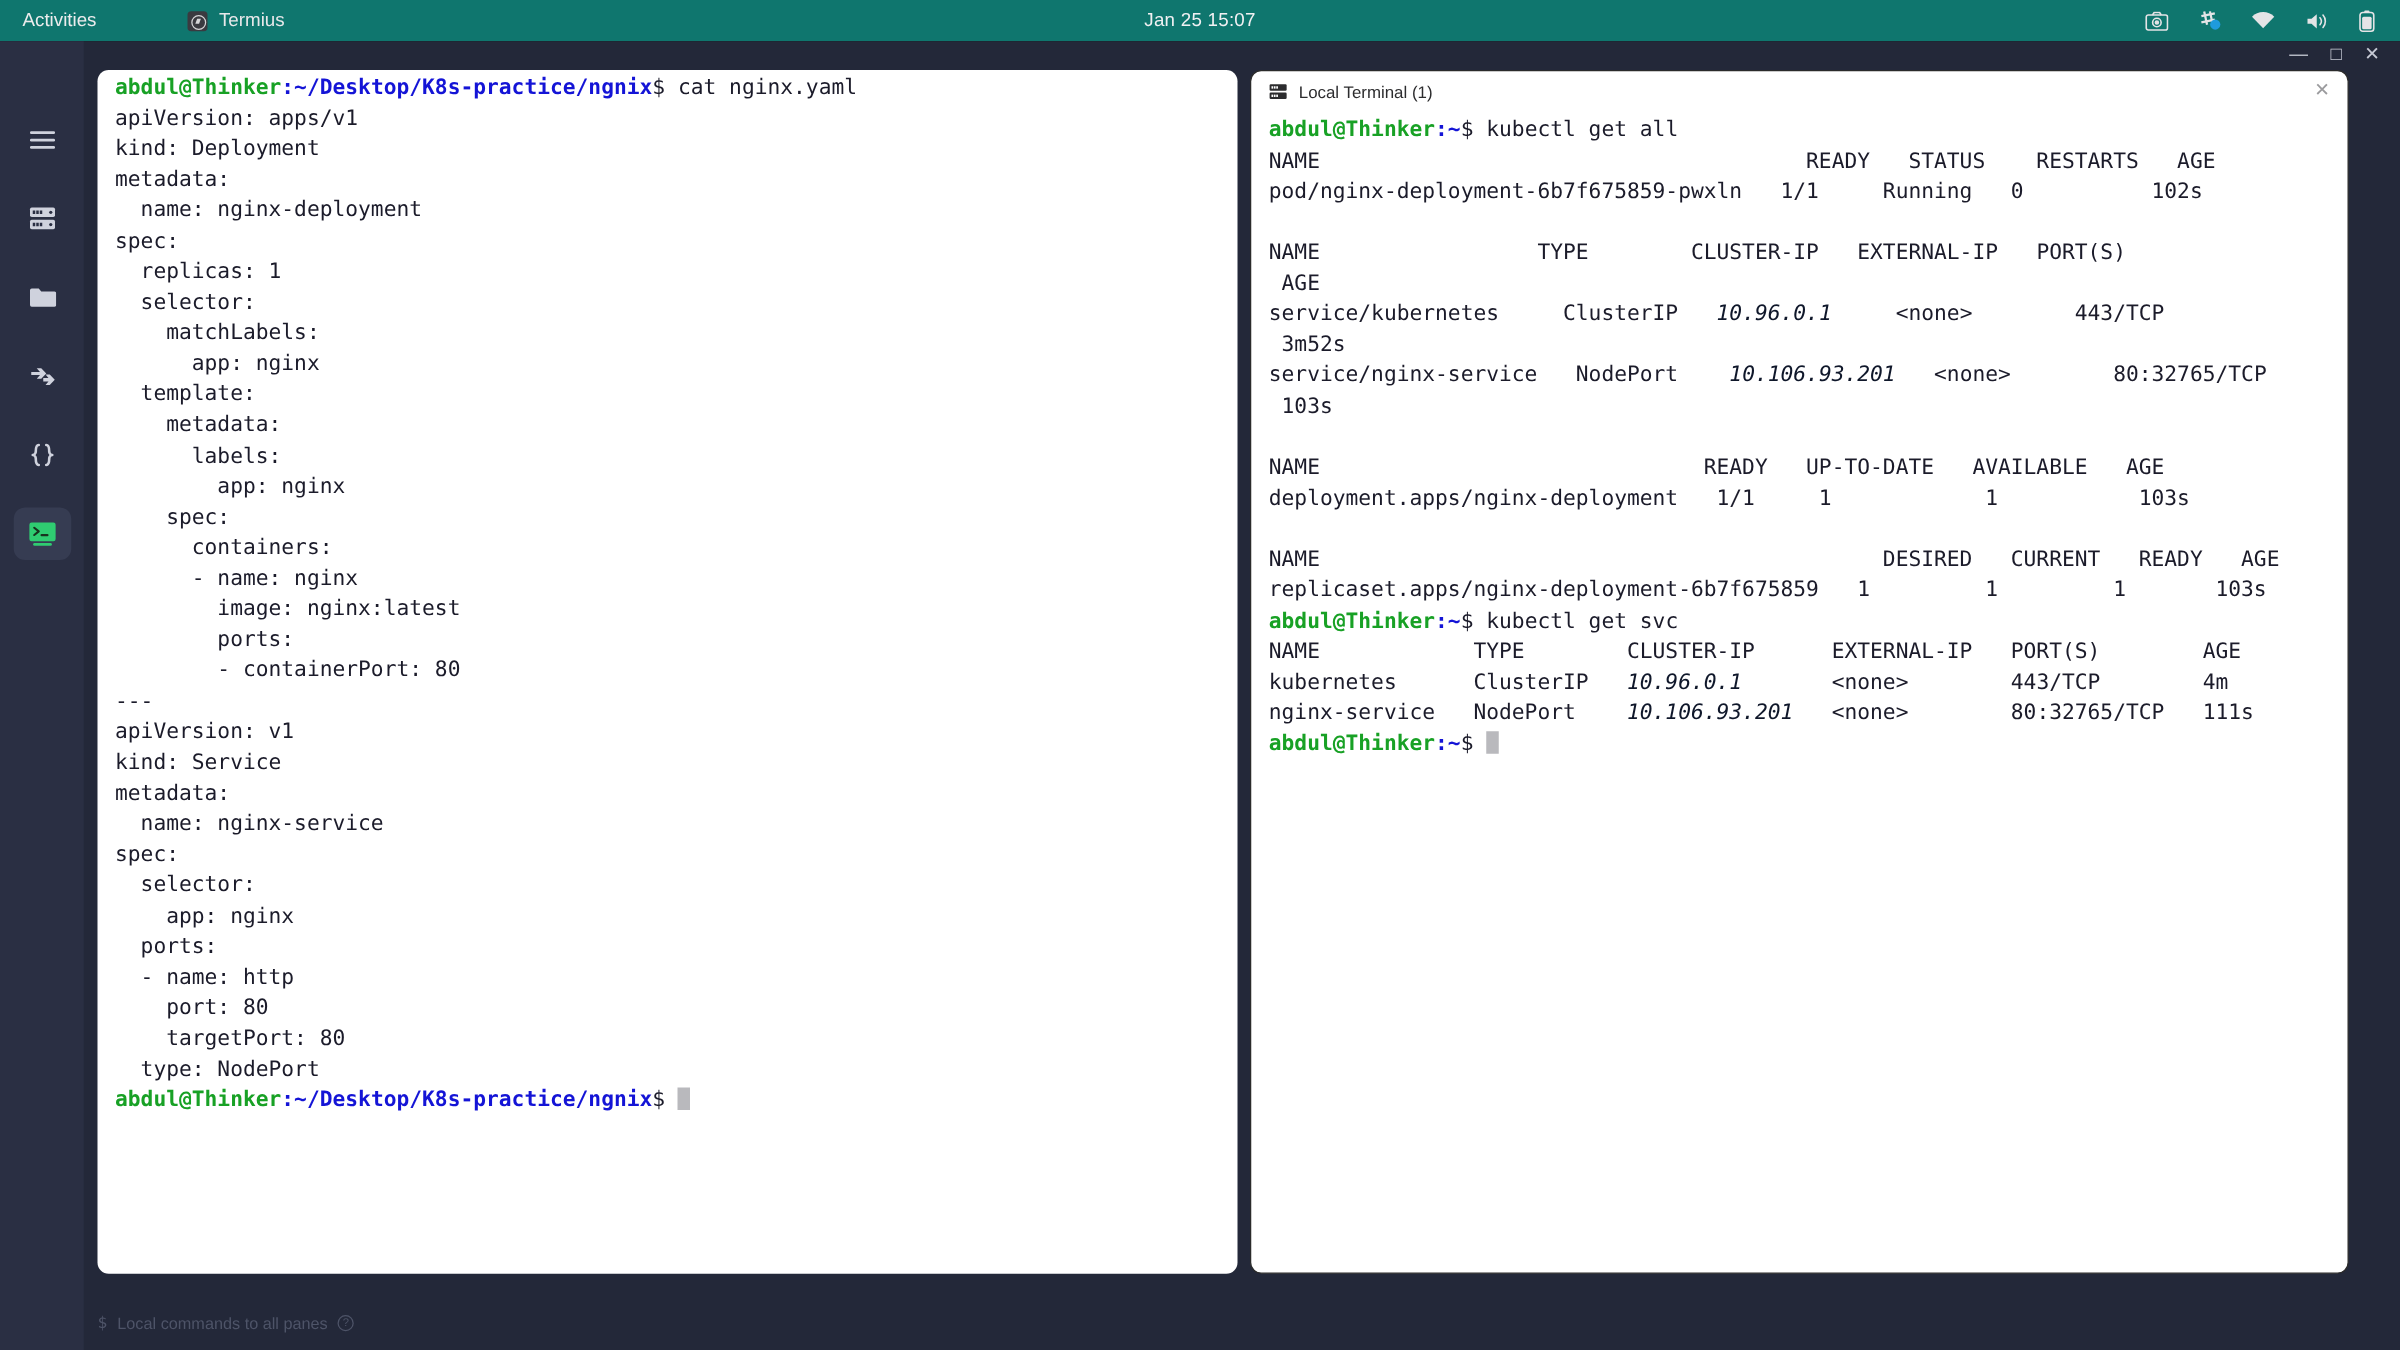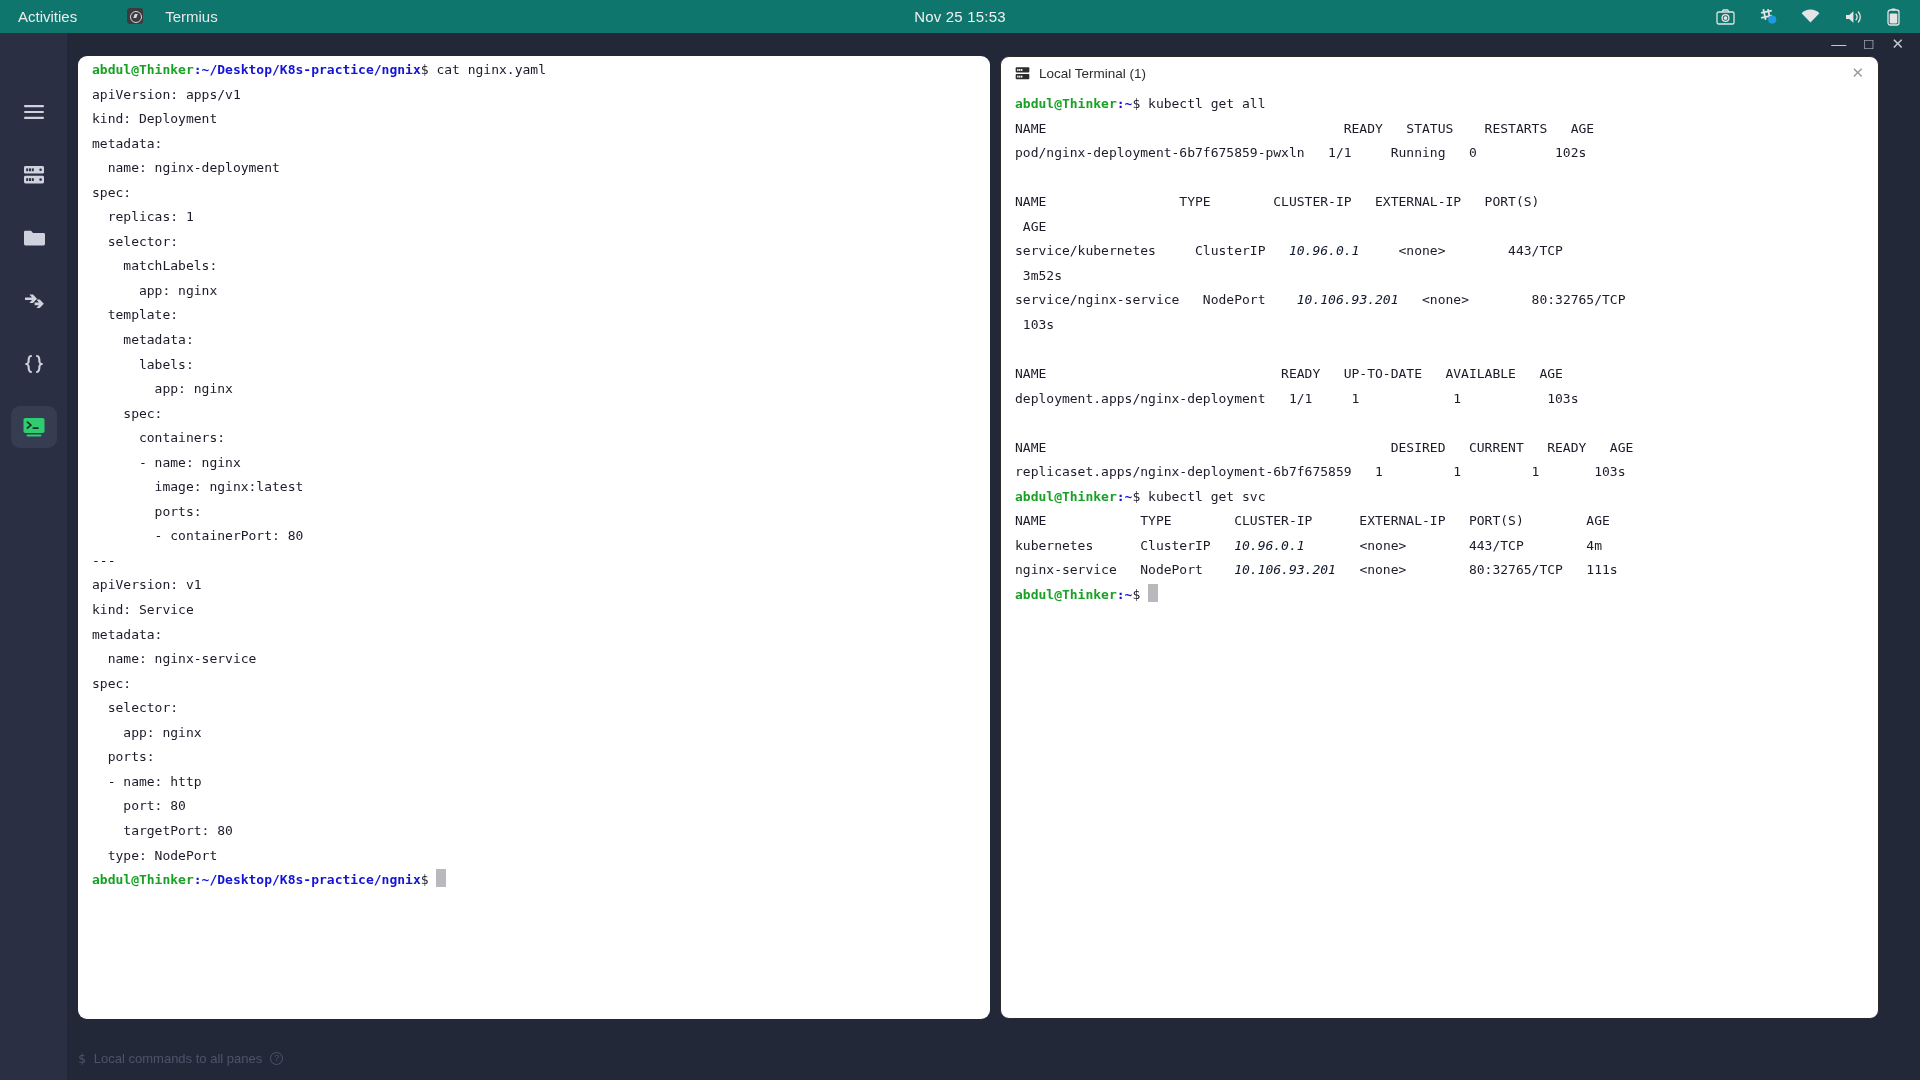--- a/index.html
+++ b/index.html
@@ -12,21 +12,21 @@
 
   
   #topbar {
     position: absolute; top: 0; left: 0;
     width: 1920px; height: 33px;
     background: #0f766e;
     display: flex; align-items: center;
     color: #e8e8ea; font-size: 15px;
   }
   #topbar .activities { margin-left: 18px; font-size: 15px; color: #ececed; }
-  #topbar .appgroup { display: flex; margin-left: 50px; gap: 22px; }
+  #topbar .appgroup { display: flex; align-items: center; margin-left: 73px; gap: 9px; }
   .termius-glyph {
     width: 16px; height: 16px; border-radius: 3px;
     background: #3a3a40; position: relative;
     display: inline-block;
   }
   .termius-glyph::after {
     content: ""; position: absolute; left: 3px; top: 3px;
     width: 10px; height: 10px; border-radius: 50%;
     border: 1.6px solid #d6d6d8;
   }
@@ -100,21 +100,21 @@
     font-family: "Liberation Sans", sans-serif;
   }
   .tab-close {
     position: absolute; right: 14px; top: 8px;
     font-size: 15px; color: #9b9b9e; cursor: pointer; line-height: 1;
   }
 
   .term {
     padding: 2px 0 0 14px;
     font-family: "DejaVu Sans Mono", "Liberation Mono", monospace;
-    font-size: 13px;
+    font-size: 17px;
     line-height: 24.55px;
     color: #1b1b2a;
     white-space: pre;
   }
   .term .u  { color: #18a125; font-weight: bold; }   
   .term .p  { color: #1414d6; font-weight: bold; }   
   .term .ip { color: #0f172a; font-style: italic; }                      
   .cursor {
     display: inline-block; width: 10px; height: 18px;
     background: #b9b9bd; vertical-align: -3px;
@@ -137,21 +137,21 @@
 </style>
 </head>
 <body>
 
 <div id="topbar">
   <div class="activities">Activities</div>
   <div class="appgroup">
     <span class="termius-glyph"></span>
     <span>Termius</span>
   </div>
-  <div class="clock">Nov 25  15:53</div>
+  <div class="clock">Jan 25  15:07</div>
   <div class="tray">
     <span>
       <svg width="19" height="16" viewBox="0 0 19 16" fill="none" stroke="#e4e4e6" stroke-width="1.3">
         <rect x="1" y="3" width="17" height="12" rx="1.6"></rect>
         <circle cx="9.5" cy="9" r="3.4"></circle>
           <circle cx="9.5" cy="9" r="1.2" fill="#e4e4e6"></circle>
         <path d="M6 3l1.3-2h4.4L13 3"></path>
       </svg>
     </span>
     <span>

